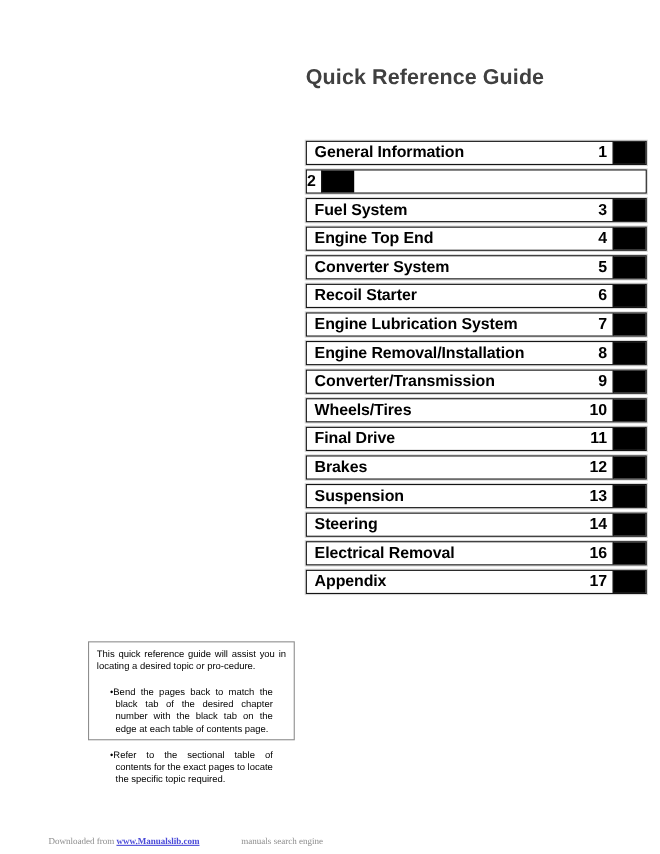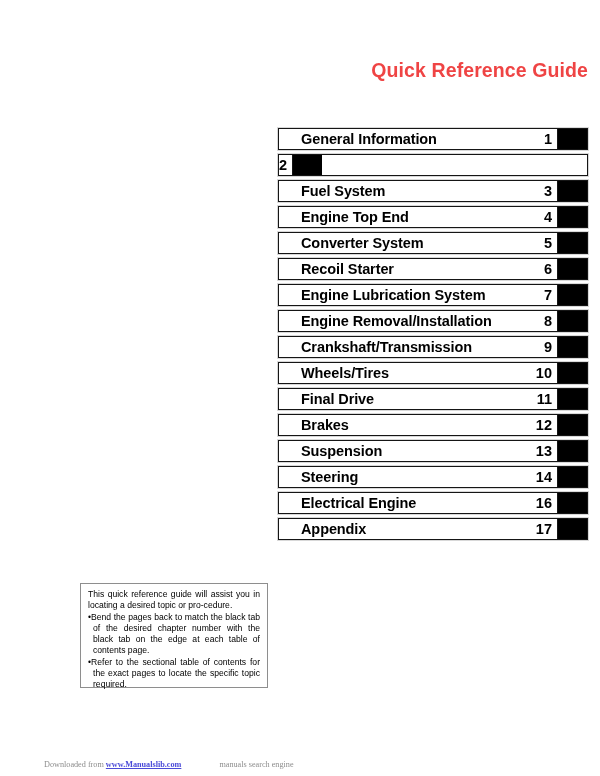--- a/index.html
+++ b/index.html
@@ -18,25 +18,25 @@
     background: #ffffff;
     overflow: hidden;
   }
 
   
   #page-title {
     position: absolute;
     left: 278px;
     top: 59px;
     width: 310px;
-    text-align: right;
+    text-align: left;
     font-size: 19.5px;
     font-weight: bold;
     letter-spacing: 0.1px;
-    color: #ef4444;
+    color: #404040;
     white-space: nowrap;
   }
 
   
   #chapter-list {
     position: absolute;
     left: 278px;
     top: 128px;
     width: 310px;
   }
@@ -48,21 +48,21 @@
     margin-bottom: 4px;
     border: 1px solid #151515;
     box-shadow: 0 0 0 1px #d8d8d8;
     background: #ffffff;
     box-sizing: border-box;
   }
   .chapter-label-cell {
     flex: 1 1 auto;
     display: flex;
     align-items: center;
-    padding-left: 22px;
+    padding-left: 7px;
     min-width: 0;
     overflow: hidden;
   }
   .chapter-label {
     font-size: 14.5px;
     font-weight: bold;
     color: #000000;
     line-height: 1;
     white-space: nowrap;
     letter-spacing: -0.1px;
@@ -85,40 +85,40 @@
     background: #000000;
     border-left: 1px solid #151515;
   }
 
   
   #note-box {
     position: absolute;
     left: 80px;
     top: 583px;
     width: 188px;
-    height: 105px;
+    height: 90px;
     border: 1px solid #8e8e8e;
     background: #ffffff;
     box-sizing: border-box;
     padding: 5px 7px 4px 7px;
   }
   .note-para {
     font-size: 8.6px;
     line-height: 11.3px;
     color: #000000;
     text-align: justify;
     margin: 0;
     hyphens: manual;
   }
   .note-bullet {
     font-size: 8.6px;
     line-height: 11.3px;
     color: #000000;
     text-align: justify;
-    margin: 0;
+    margin: 12px;
     padding-left: 5px;
     text-indent: -5px;
   }
   .note-bullet .dot {
     font-size: 8.6px;
   }
 
   
   #footer {
     position: absolute;
@@ -211,21 +211,21 @@
         <div class="chapter-label-cell">
           <span class="chapter-label">Engine Removal/Installation</span>
         </div>
         <div class="chapter-number-cell">
           <span class="chapter-number">8</span>
         </div>
         <div class="chapter-tab"></div>
       </div>
       <div class="chapter-row">
         <div class="chapter-label-cell">
-          <span class="chapter-label">Crankshaft/Transmission</span>
+          <span class="chapter-label">Converter/Transmission</span>
         </div>
         <div class="chapter-number-cell">
           <span class="chapter-number">9</span>
         </div>
         <div class="chapter-tab"></div>
       </div>
       <div class="chapter-row">
         <div class="chapter-label-cell">
           <span class="chapter-label">Wheels/Tires</span>
         </div>
@@ -265,21 +265,21 @@
         <div class="chapter-label-cell">
           <span class="chapter-label">Steering</span>
         </div>
         <div class="chapter-number-cell">
           <span class="chapter-number">14</span>
         </div>
         <div class="chapter-tab"></div>
       </div>
       <div class="chapter-row">
         <div class="chapter-label-cell">
-          <span class="chapter-label">Electrical Engine</span>
+          <span class="chapter-label">Electrical Removal</span>
         </div>
         <div class="chapter-number-cell">
           <span class="chapter-number">16</span>
         </div>
         <div class="chapter-tab"></div>
       </div>
       <div class="chapter-row">
         <div class="chapter-label-cell">
           <span class="chapter-label">Appendix</span>
         </div>

